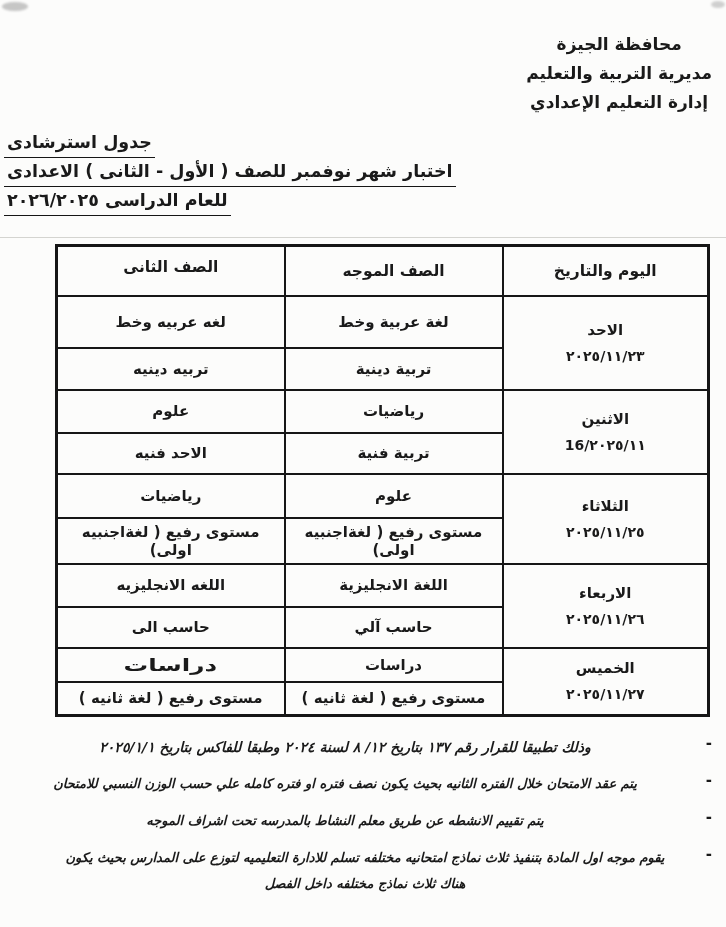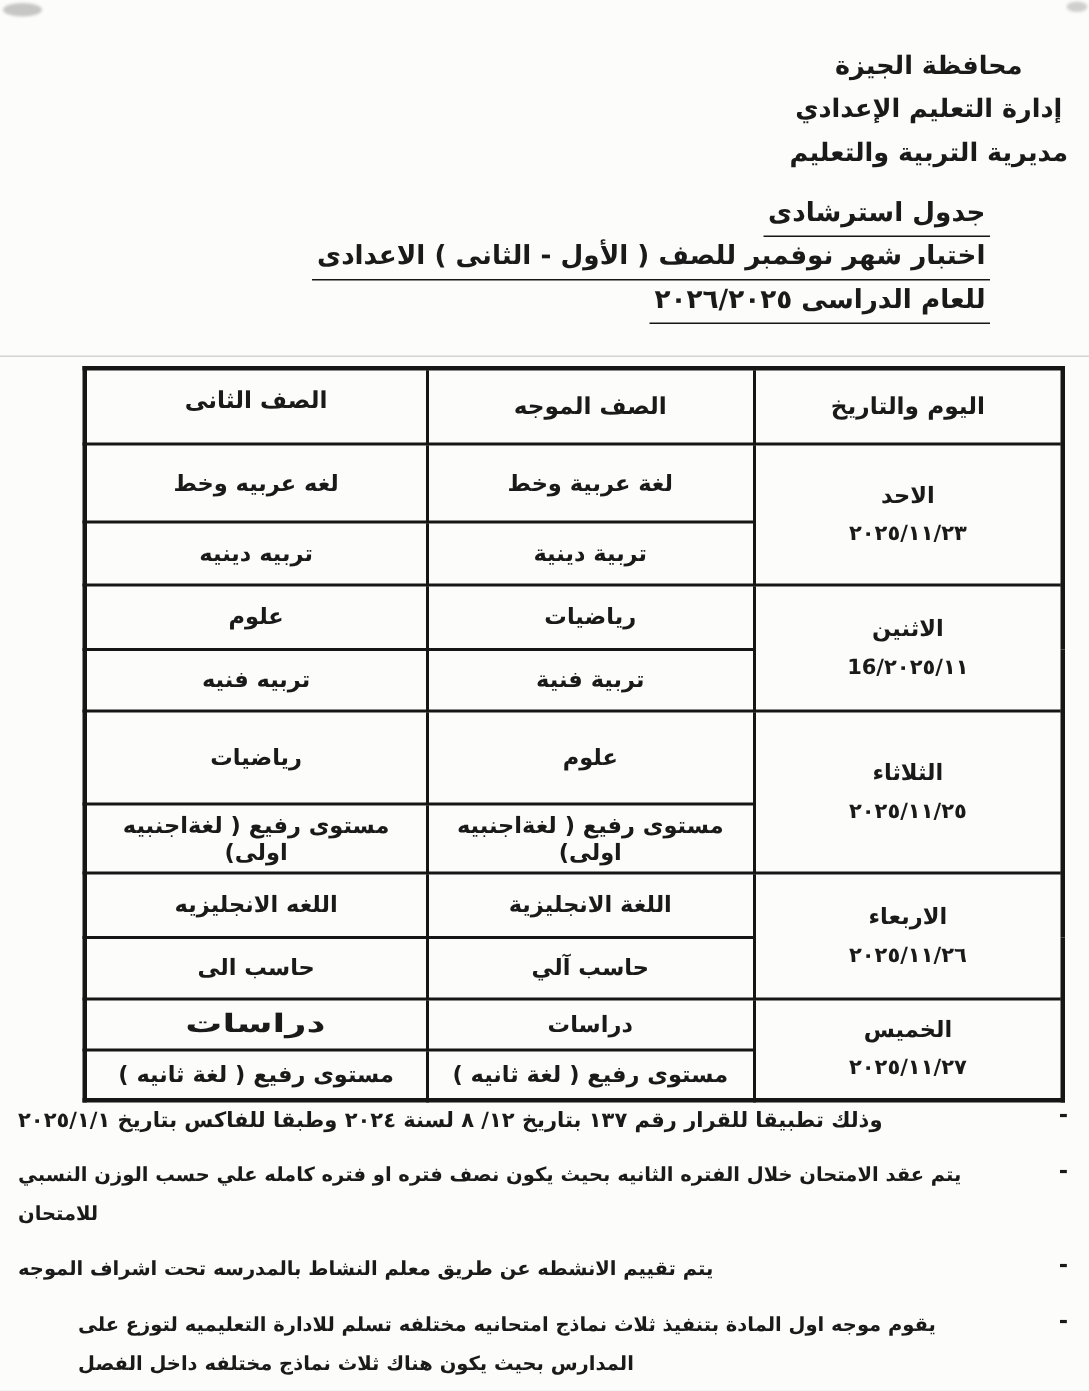--- a/index.html
+++ b/index.html
@@ -25,21 +25,21 @@
 
   
   .org-block {
     position:absolute; top:30px; right:14px;
     text-align:center; font-size:17px; line-height:29px;
     letter-spacing:0;
   }
   
   .title-block {
     position:absolute; top:129px; left:4px; width:656px;
-    text-align:right; font-size:17.5px; line-height:27px;
+    text-align:left; font-size:17.5px; line-height:27px;
   }
   .title-block .tline {
     display:inline-block;
     border-bottom:1.6px solid #161616;
     padding:0 3px 1px 3px;
   }
   .title-block div { line-height:27px; }
 
   
   table.sched {
@@ -58,37 +58,37 @@
   td.sm { font-size:13px; }
   .stretch { display:inline-block; transform:scaleX(1.45); transform-origin:center; font-size:17px; }
 
   
   .notes {
     position:absolute; top:734px; right:14px; left:12px;
     font-size:13px; line-height:19px;
   }
   .note { display:flex; gap:24px; margin-bottom:11px; align-items:flex-start; }
   .note .dash { flex:0 0 10px; font-size:15px; line-height:19px; }
-  .note p { flex:1; text-align:left; line-height:26px; }
+  .note p { flex:1; text-align:center; line-height:26px;font-style:italic; }
   .note.first p { font-size:14px; }
   .note.wrap p { padding-left:40px; }
 </style>
 </head>
 <body>
 
 <div class="page">
 
   <div class="smudge tl"></div>
   <div class="smudge tr"></div>
   <div class="streak"></div>
 
   <div class="org-block">
     <div>محافظة الجيزة</div>
+    <div>مديرية التربية والتعليم</div>
     <div>إدارة التعليم الإعدادي</div>
-    <div>مديرية التربية والتعليم</div>
   </div>
 
   <div class="title-block">
     <div><span class="tline">جدول استرشادى</span></div>
     <div><span class="tline">اختبار شهر نوفمبر للصف ( الأول - الثانى ) الاعدادى</span></div>
     <div><span class="tline">للعام الدراسى ٢٠٢٦/٢٠٢٥</span></div>
   </div>
 
   <table class="sched">
     <colgroup>
@@ -119,24 +119,24 @@
       <tr style="height:43px">
         <td rowspan="2" class="day-cell">
           <div>الاثنين</div>
           <div class="date">٢٠٢٥/١١/16</div>
         </td>
         <td>رياضيات</td>
         <td>علوم</td>
       </tr>
       <tr style="height:41px">
         <td>تربية فنية</td>
-        <td>تربيه فنيه</td>
+        <td>الاحد فنيه</td>
       </tr>
 
-      <tr style="height:62px">
+      <tr style="height:44px">
         <td rowspan="2" class="day-cell">
           <div>الثلاثاء</div>
           <div class="date">٢٠٢٥/١١/٢٥</div>
         </td>
         <td>علوم</td>
         <td>رياضيات</td>
       </tr>
       <tr style="height:46px">
         <td class="sm">مستوى رفيع ( لغةاجنبيه اولى)</td>
         <td class="sm">مستوى رفيع ( لغةاجنبيه اولى)</td>

